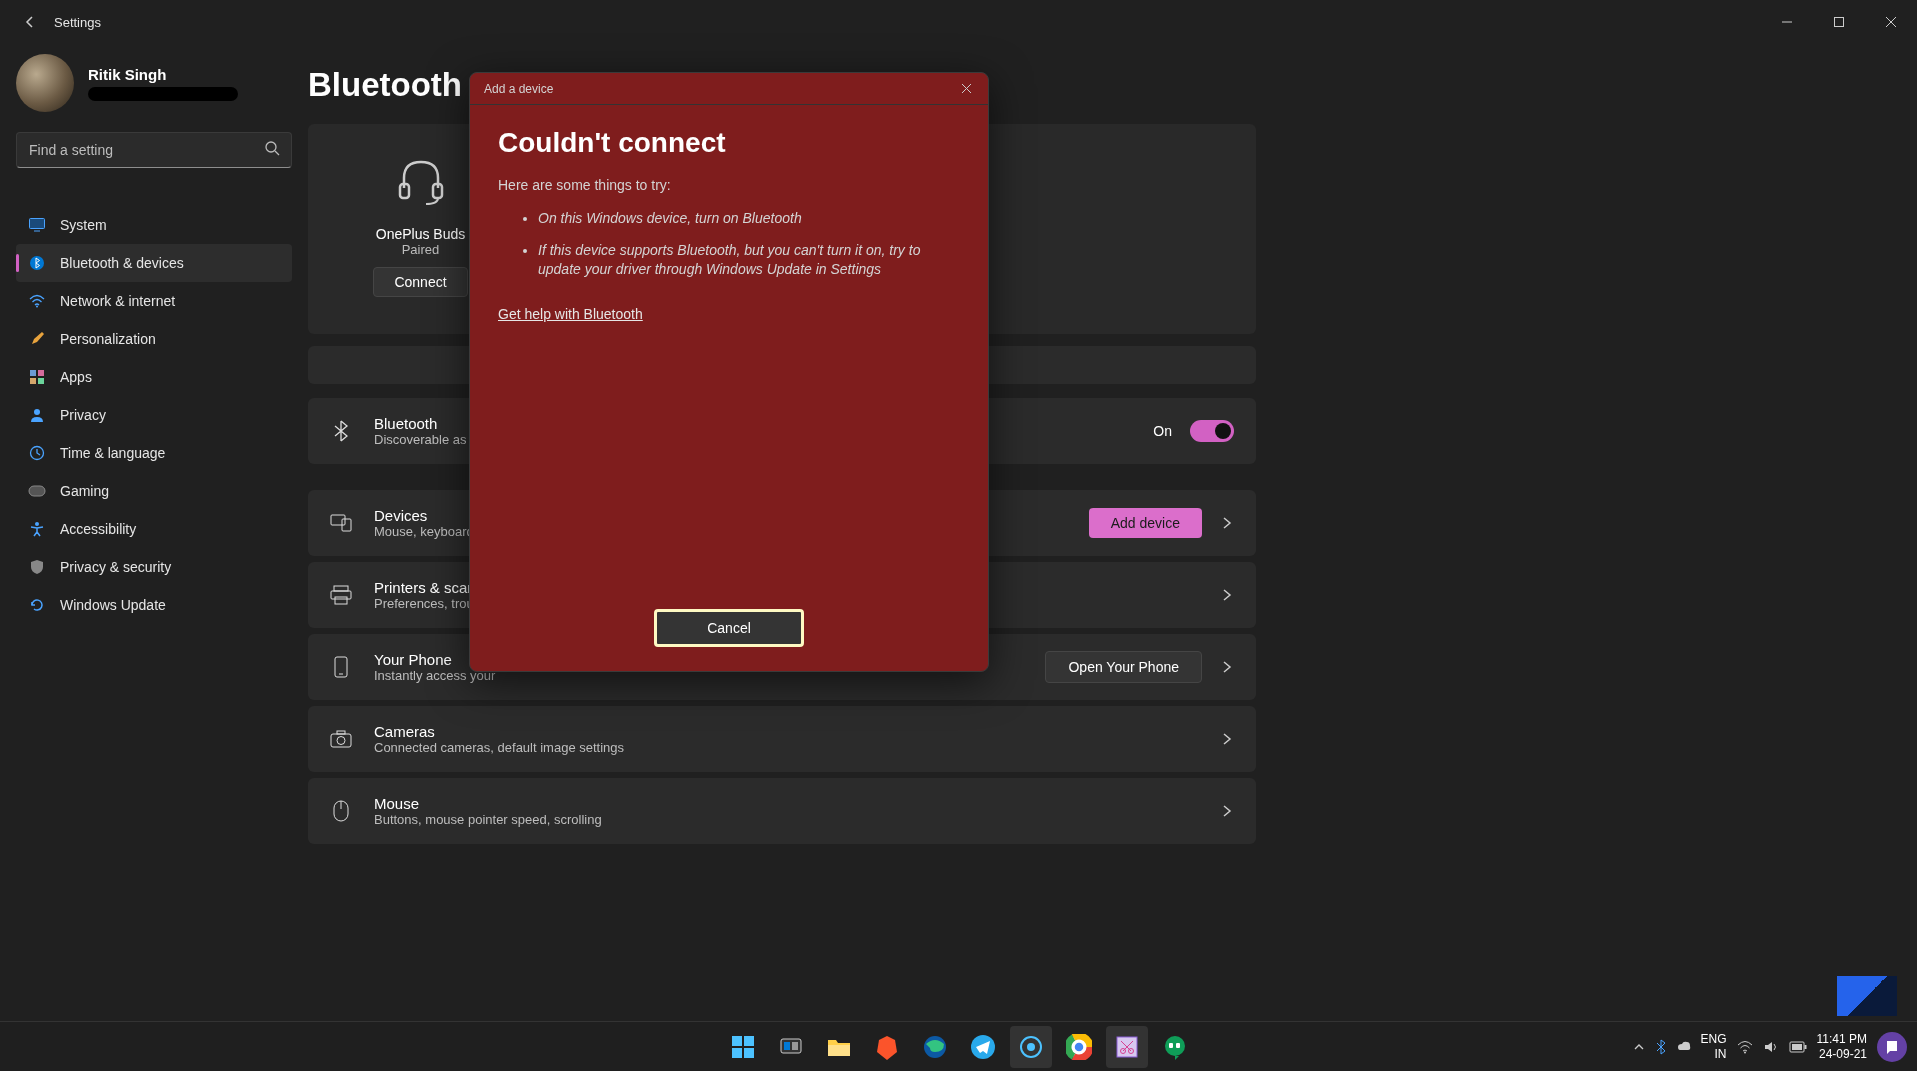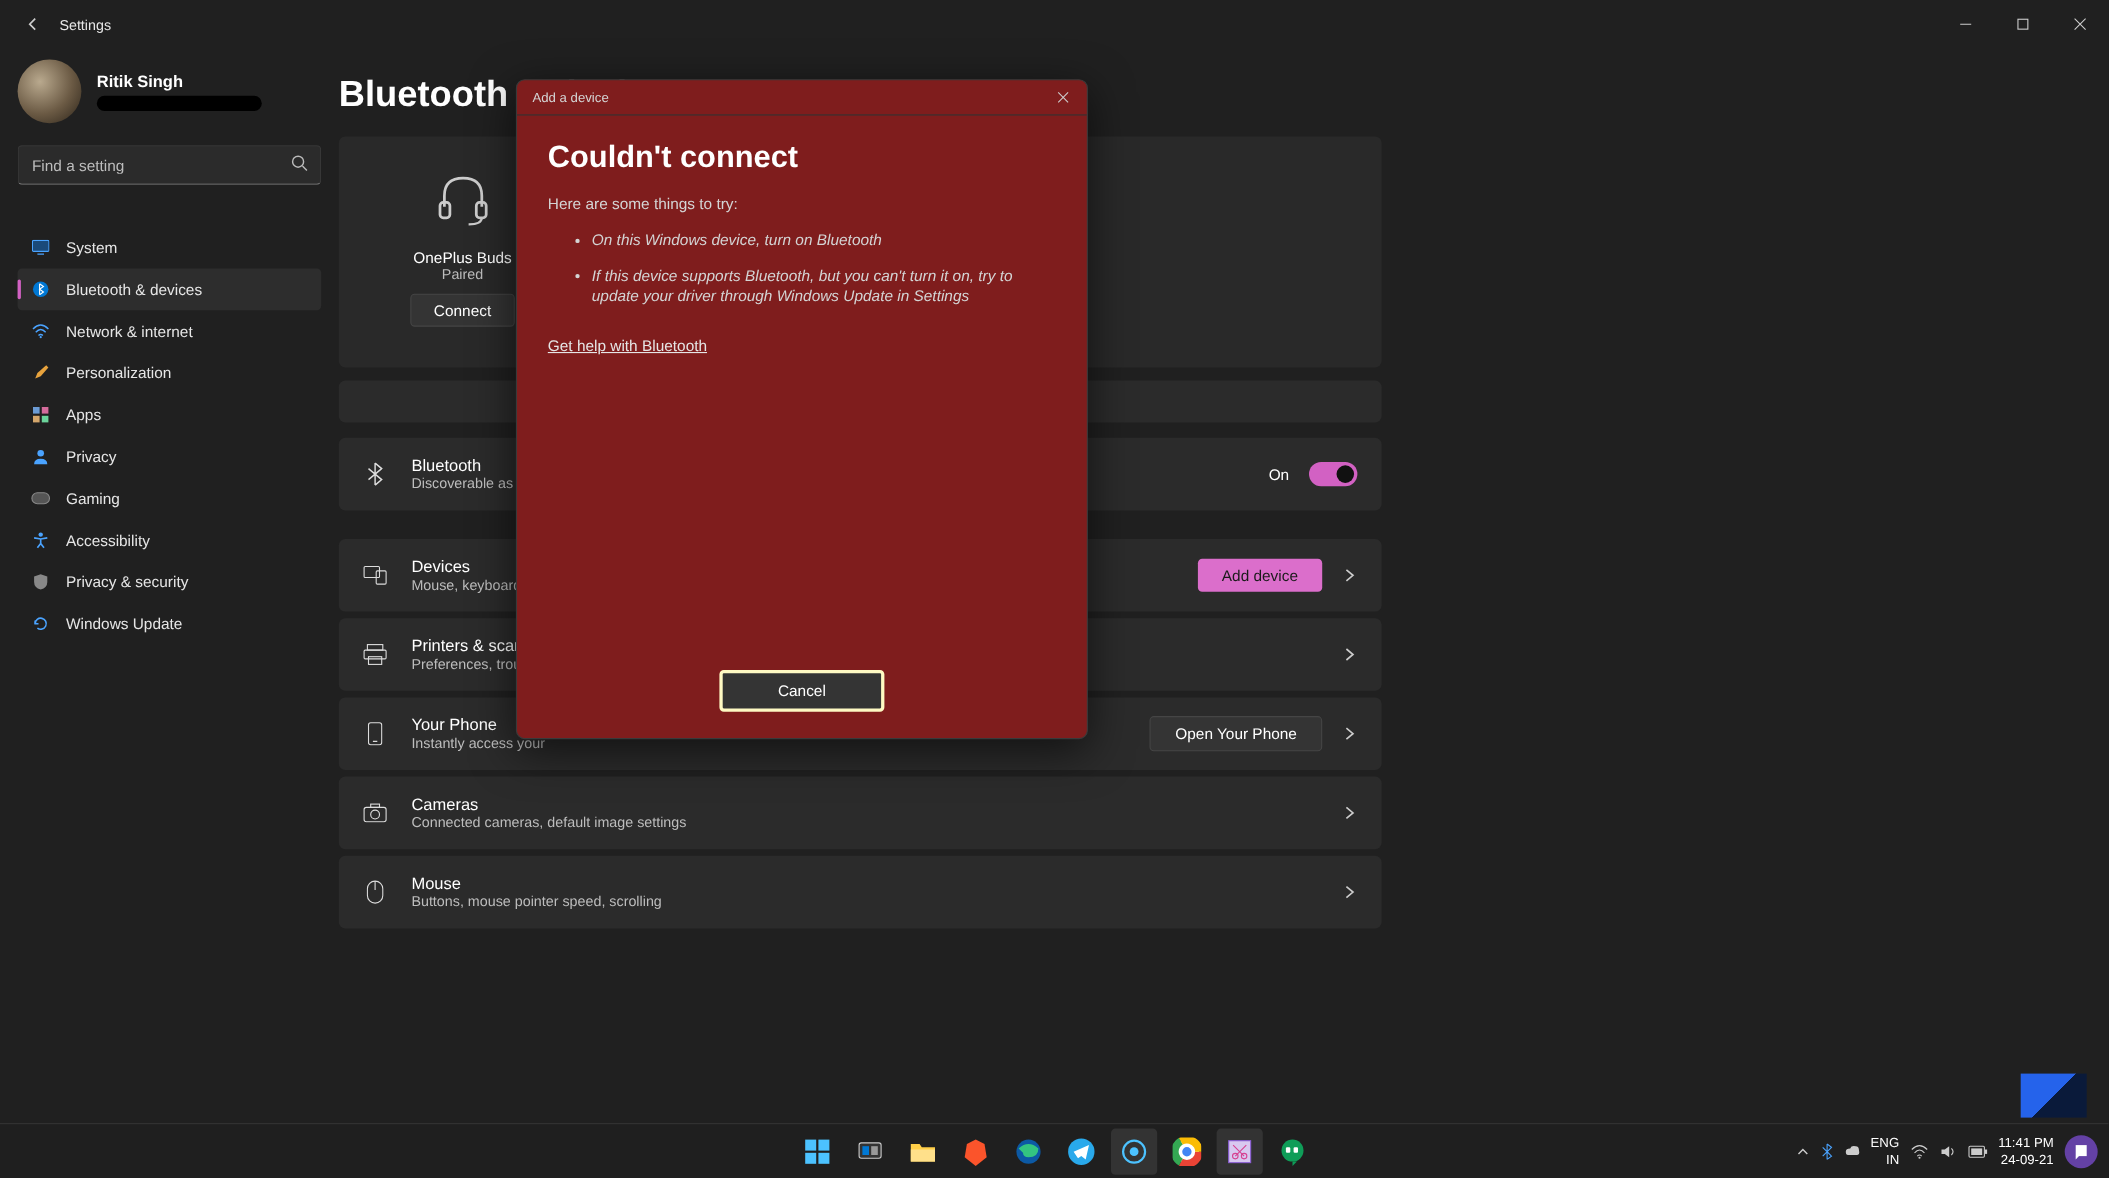--- a/index.html
+++ b/index.html
@@ -436,20 +436,29 @@
         <span class="nav-icon">
             <svg width="16" height="16">
               <circle cx="8" cy="5" r="3" fill="#4aa3ff"></circle>
               <path d="M2 15 Q2 10 8 10 Q14 10 14 15" fill="#4aa3ff"></path>
             </svg>
           </span>
         <span>Privacy</span>
       </div>
       <div class="nav-item">
         <span class="nav-icon">
+            <svg width="16" height="16">
+              <circle cx="8" cy="8" r="6.5" stroke="#4aa3ff" fill="none" stroke-width="1.3"></circle>
+              <path d="M8 4 L8 8 L11 10" stroke="#4aa3ff" fill="none" stroke-width="1.3"></path>
+            </svg>
+          </span>
+        <span>Time &amp; language</span>
+      </div>
+      <div class="nav-item">
+        <span class="nav-icon">
             <svg width="18" height="12">
               <rect x="1" y="1" width="16" height="10" rx="5" fill="#555" stroke="#888"></rect>
             </svg>
           </span>
         <span>Gaming</span>
       </div>
       <div class="nav-item">
         <span class="nav-icon">
             <svg width="16" height="16">
               <circle cx="8" cy="3" r="2" fill="#4aa3ff"></circle>

